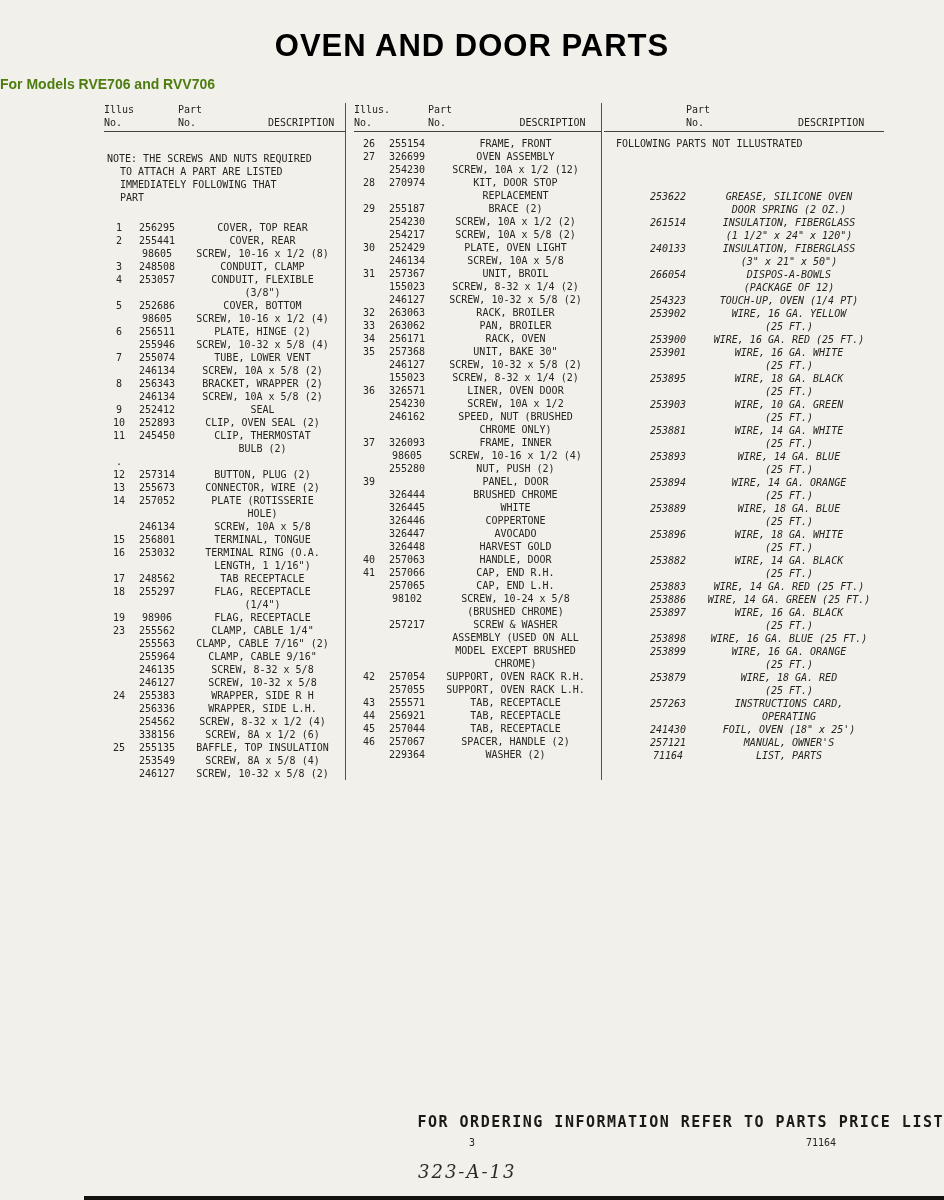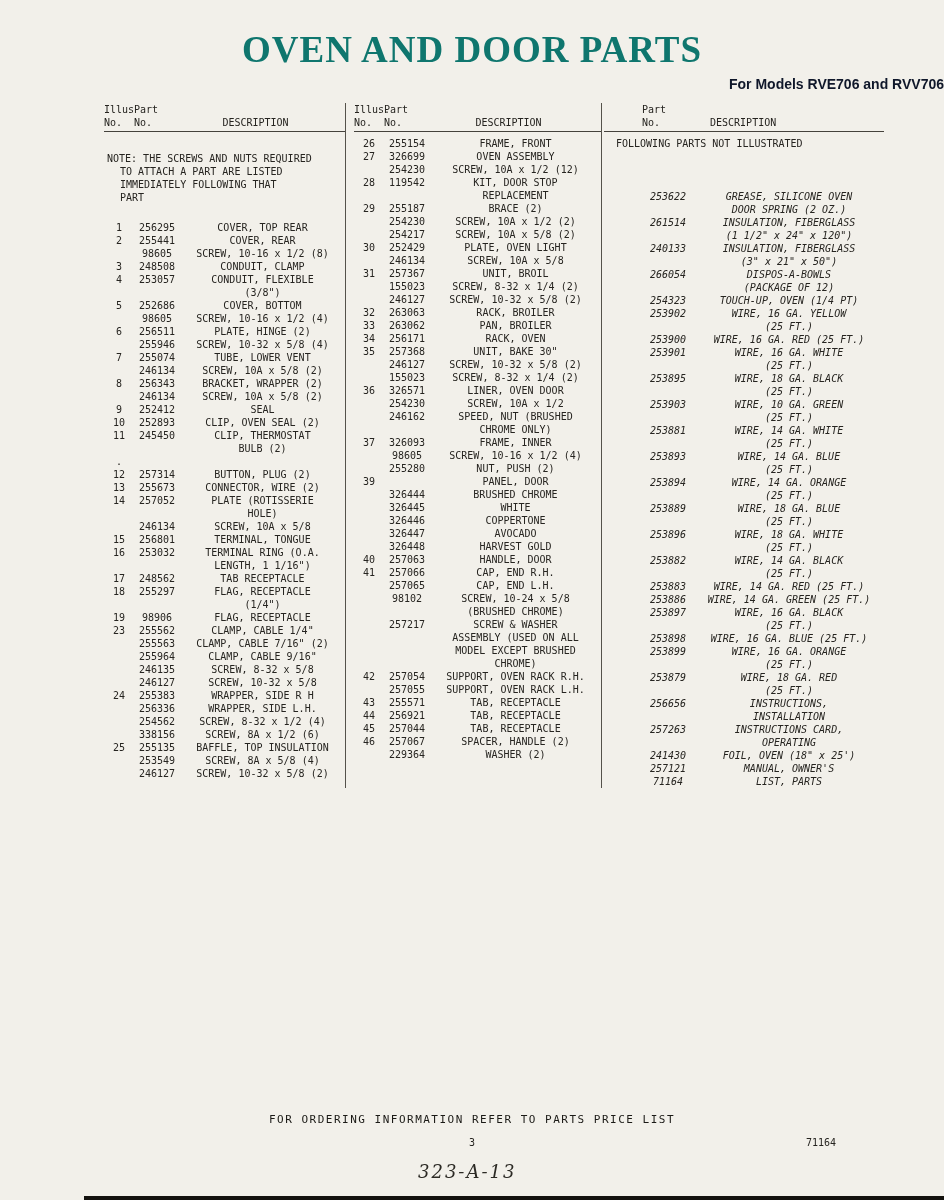--- a/index.html
+++ b/index.html
@@ -10,47 +10,47 @@
     margin: 0 auto;
     background: #f2f0ea;
     font-family: "DejaVu Sans Mono", monospace;
     color: #262420;
     overflow: hidden;
   }
   .title {
     position: absolute;
     top: 28px; left: 0; width: 100%;
     text-align: center;
-    font-family: Liberation Serif, serif;
+    font-family: Liberation Sans, sans-serif;
     font-weight: bold;
-    font-size: 37px;
+    font-size: 31px;
     letter-spacing: 1px;
-    color: #0f766e;
+    color: #000000;
   }
   .subtitle {
     position: absolute;
     top: 76px; left: 0; width: 100%;
-    text-align: right;
+    text-align: left;
     font-family: "Liberation Sans", sans-serif;
     font-weight: bold;
     font-size: 14px;
-    color: #0f172a;
+    color: #4d7c0f;
   }
   .cols {
     position: absolute;
     top: 103px; left: 100px;
     display: flex;
     align-items: stretch;
   }
   .col { font-size: 10px; line-height: 13px; box-sizing: border-box; }
   .col1 { width: 246px; border-right: 1px solid #55524b; padding-left: 4px; }
   .col2 { width: 256px; border-right: 1px solid #55524b; padding-left: 8px; }
   .col3 { width: 282px; padding-left: 2px; }
   .col-header { padding-bottom: 2px; border-bottom: 1px solid #45423c; }
-  .hl { display: flex; }
+  .hl { display: flex; gap: 44px; }
   .ci { width: 30px; flex: none; }
   .cp { width: 46px; flex: none; }
   .cd { flex: 1; white-space: pre-line; }
   .cdh { text-align: center; padding-right: 14px; }
   .h3pad { width: 38px; flex: none; }
   .cp3 { width: 52px; flex: none; }
   .cdh3 { text-align: left; padding-left: 16px; }
   .note {
     margin-top: 20px;
     padding-left: 16px;
@@ -59,23 +59,23 @@
   }
   .rows { margin-top: 5px; text-align: center; }
   .col1 .rows { margin-top: 17px; }
   .banner { margin-top: 5px; padding-left: 12px; }
   .rows3 { margin-top: 40px; }
   .rows3 .row { padding-left: 38px; font-style: italic; }
   .row { display: flex; }
   .order-line {
     position: absolute;
     top: 1113px; left: 0; width: 100%;
-    text-align: center;
-    font-weight: normal;
-    font-size: 11px;
+    text-align: right;
+    font-weight: bold;
+    font-size: 15px;
     letter-spacing: 1.5px;
     color: #1b1a16;
   }
   .page-num {
     position: absolute;
     top: 1137px; left: 0; width: 944px;
     text-align: center;
     font-size: 10px;
   }
   .doc-num {
@@ -350,21 +350,21 @@
             <span class="cp">326699</span>
             <span class="cd">OVEN ASSEMBLY</span>
           </div>
           <div class="row">
             <span class="ci"></span>
             <span class="cp">254230</span>
             <span class="cd">SCREW, 10A x 1/2 (12)</span>
           </div>
           <div class="row">
             <span class="ci">28</span>
-            <span class="cp">119542</span>
+            <span class="cp">270974</span>
             <span class="cd">KIT, DOOR STOP
 REPLACEMENT</span>
           </div>
           <div class="row">
             <span class="ci">29</span>
             <span class="cp">255187</span>
             <span class="cd">BRACE (2)</span>
           </div>
           <div class="row">
             <span class="ci"></span>
@@ -672,25 +672,20 @@
             <span class="cp3">253899</span>
             <span class="cd">WIRE, 16 GA. ORANGE
 (25 FT.)</span>
           </div>
           <div class="row">
             <span class="cp3">253879</span>
             <span class="cd">WIRE, 18 GA. RED
 (25 FT.)</span>
           </div>
           <div class="row">
-            <span class="cp3">256656</span>
-            <span class="cd">INSTRUCTIONS,
-INSTALLATION</span>
-          </div>
-          <div class="row">
             <span class="cp3">257263</span>
             <span class="cd">INSTRUCTIONS CARD,
 OPERATING</span>
           </div>
           <div class="row">
             <span class="cp3">241430</span>
             <span class="cd">FOIL, OVEN (18" x 25')</span>
           </div>
           <div class="row">
             <span class="cp3">257121</span>

